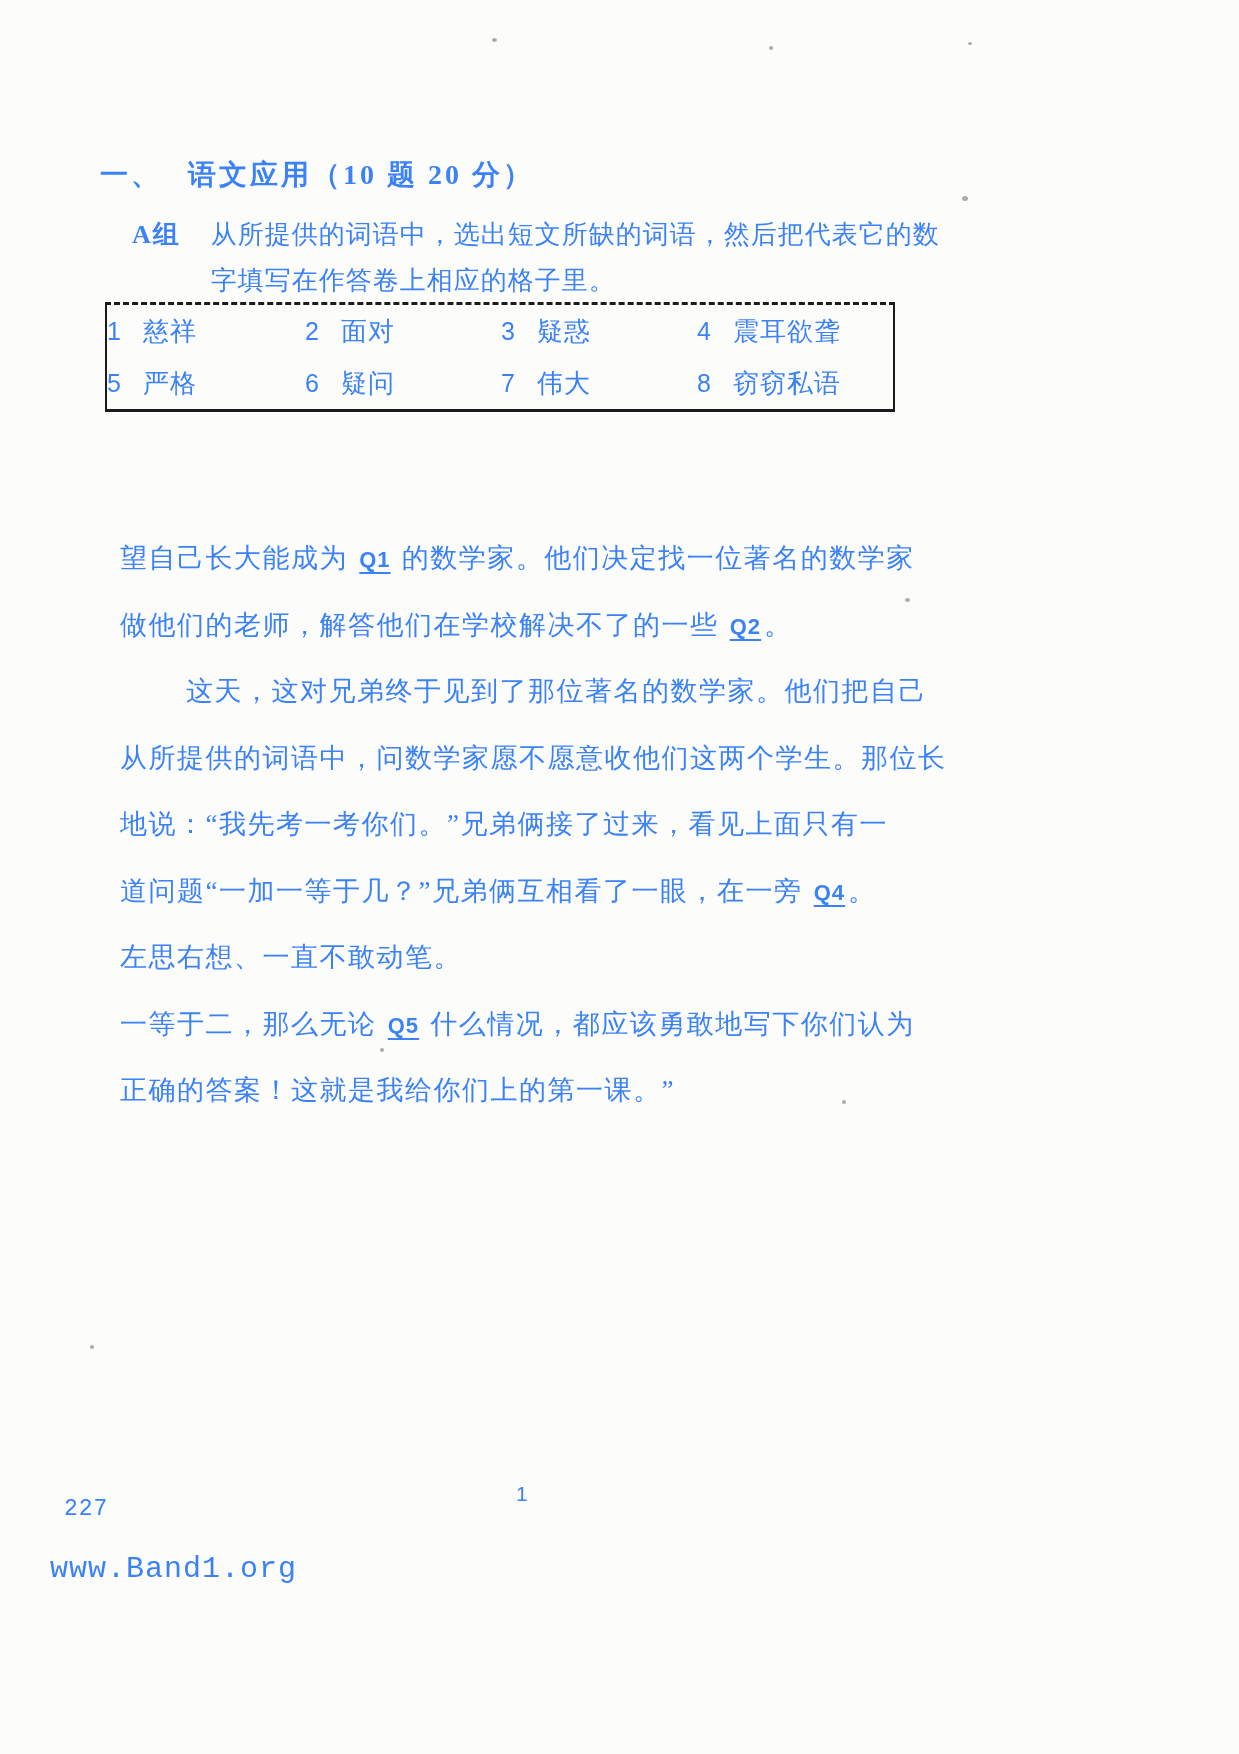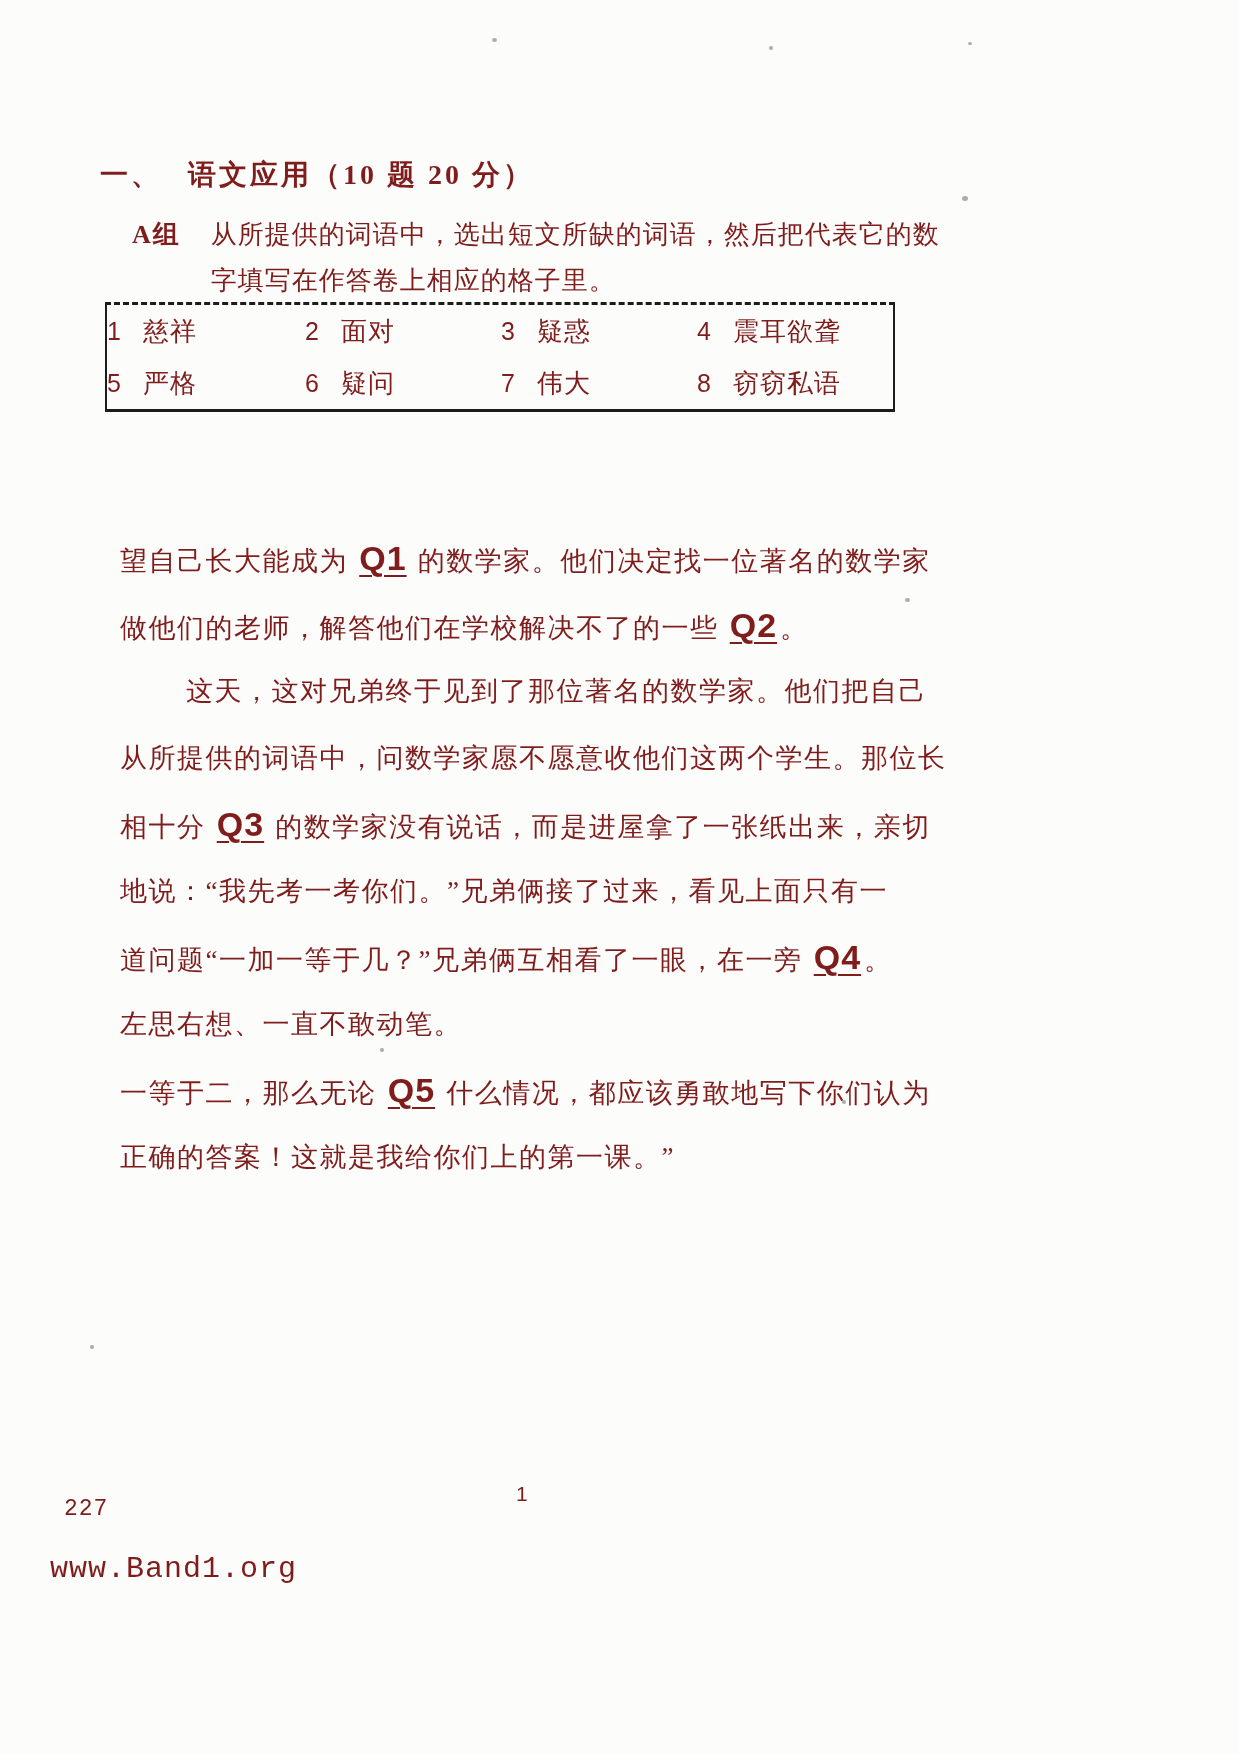--- a/index.html
+++ b/index.html
@@ -3,21 +3,21 @@
 <meta charset="utf-8">
 <style>
   * { margin: 0; padding: 0; box-sizing: border-box; }
   html, body { background: #e8e8e8; }
   .page {
     position: relative;
     width: 1239px;
     height: 1754px;
     margin: 0 auto;
     background: #fcfcfb;
-    color: #7f1d1d;
+    color: #3b82f6;
     font-family: "Liberation Serif", "DejaVu Serif", serif;
     overflow: hidden;
   }
 
   
   .heading {
     position: absolute;
     left: 100px;
     top: 156px;
     font-size: 28px;
@@ -86,21 +86,21 @@
   .p-line {
     height: 66.5px;
     line-height: 40px;
     letter-spacing: 1.5px;
     white-space: nowrap;
   }
   .p-line.indent { padding-left: 66px; }
   .qblank {
     font-family: "Liberation Sans", "DejaVu Sans", sans-serif;
     font-weight: 700;
-    font-size: 34px;
+    font-size: 22px;
     letter-spacing: 1px;
     text-decoration: underline;
     text-decoration-thickness: 2px;
     text-underline-offset: 5px;
     padding: 0 3px;
   }
 
   
   .page-number {
     position: absolute;
@@ -184,23 +184,20 @@
       <span>望自己长大能成为 </span><span class="qblank">Q1</span><span> 的数学家。他们决定找一位著名的数学家</span>
     </div>
     <div class="p-line">
       <span>做他们的老师，解答他们在学校解决不了的一些 </span><span class="qblank">Q2</span><span>。</span>
     </div>
     <div class="p-line indent">
       <span>这天，这对兄弟终于见到了那位著名的数学家。他们把自己</span>
     </div>
     <div class="p-line">
       <span>从所提供的词语中，问数学家愿不愿意收他们这两个学生。那位长</span>
-    </div>
-    <div class="p-line">
-      <span>相十分 </span><span class="qblank">Q3</span><span> 的数学家没有说话，而是进屋拿了一张纸出来，亲切</span>
     </div>
     <div class="p-line">
       <span>地说：“我先考一考你们。”兄弟俩接了过来，看见上面只有一</span>
     </div>
     <div class="p-line">
       <span>道问题“一加一等于几？”兄弟俩互相看了一眼，在一旁 </span><span class="qblank">Q4</span><span>。</span>
     </div>
     <div class="p-line">
       <span>左思右想、一直不敢动笔。</span>
     </div>

